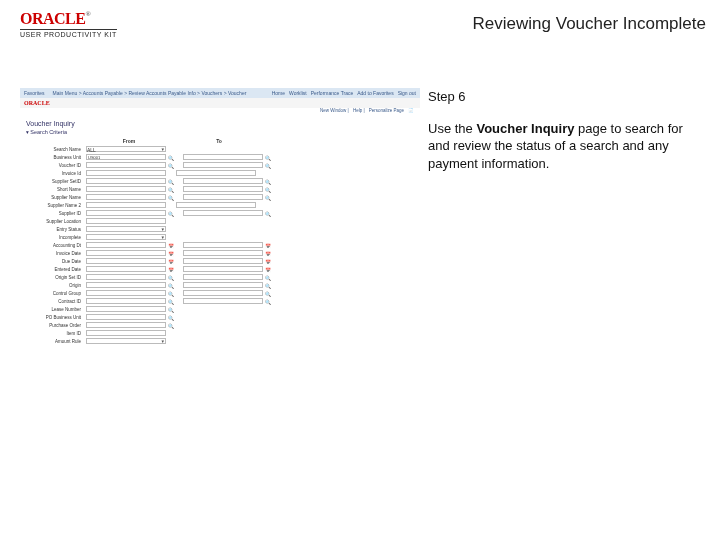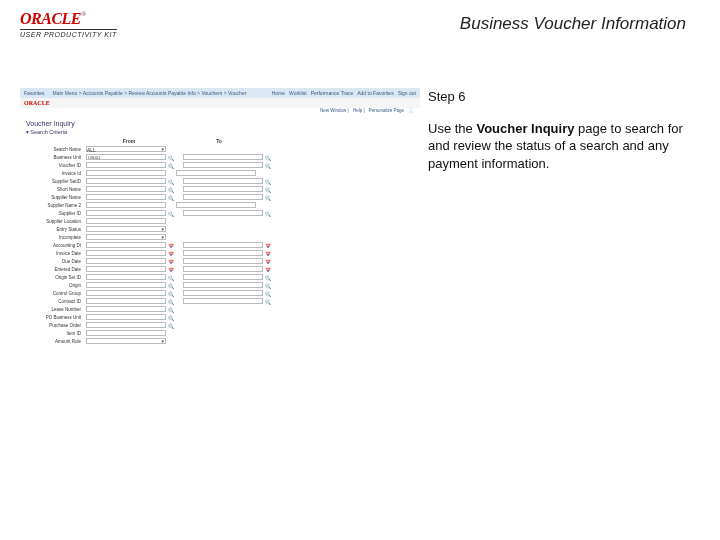--- a/index.html
+++ b/index.html
@@ -10,22 +10,21 @@
     font-family: Arial, Helvetica, sans-serif;
     font-size: 11px;
     color: #000;
     position: relative;
     overflow: hidden;
   }
   .header {
     display: flex;
     justify-content: space-between;
     align-items: flex-start;
-    padding: 10px 24px 0 20px;
-    font-style: italic;
+    padding: 10px 4px 0 20px;
   }
   .logo-block { display: flex; flex-direction: column; }
   .oracle-logo { font-family: Georgia, serif; font-weight: bold; color: #c00; font-size: 16px; letter-spacing: -0.5px; }
   .oracle-logo sup { font-size: 7px; color: #666; vertical-align: top; }
   .upk { font-size: 7px; letter-spacing: 0.5px; color: #222; border-top: 1px solid #333; padding-top: 1px; margin-top: 1px; }
   .page-title { font-size: 17px; color: #222; padding-right: 10px; padding-top: 4px; }
   .content {
     display: flex;
     gap: 8px;
     padding: 50px 20px 0 20px;
@@ -125,21 +124,21 @@
   .step-text b { font-weight: bold; }
 </style>
 </head>
 <body>
 
 <div class="header">
   <div class="logo-block">
     <div class="oracle-logo"><span>ORACLE</span><sup>®</sup></div>
     <div class="upk">USER PRODUCTIVITY KIT</div>
   </div>
-  <div class="page-title">Business Voucher Information</div>
+  <div class="page-title">Reviewing Voucher Incomplete</div>
 </div>
 
 <div class="content">
   <div class="screenshot">
     <div class="ss-topbar">
       <span class="crumb">Favorites</span>
       <span class="crumb"><span>Main Menu</span> &gt; <span>Accounts Payable</span> &gt; <span>Review Accounts Payable Info</span> &gt; <span>Vouchers</span> &gt; <span>Voucher</span></span>
       <span class="right">
         <span>Home</span>
         <span>Worklist</span>

